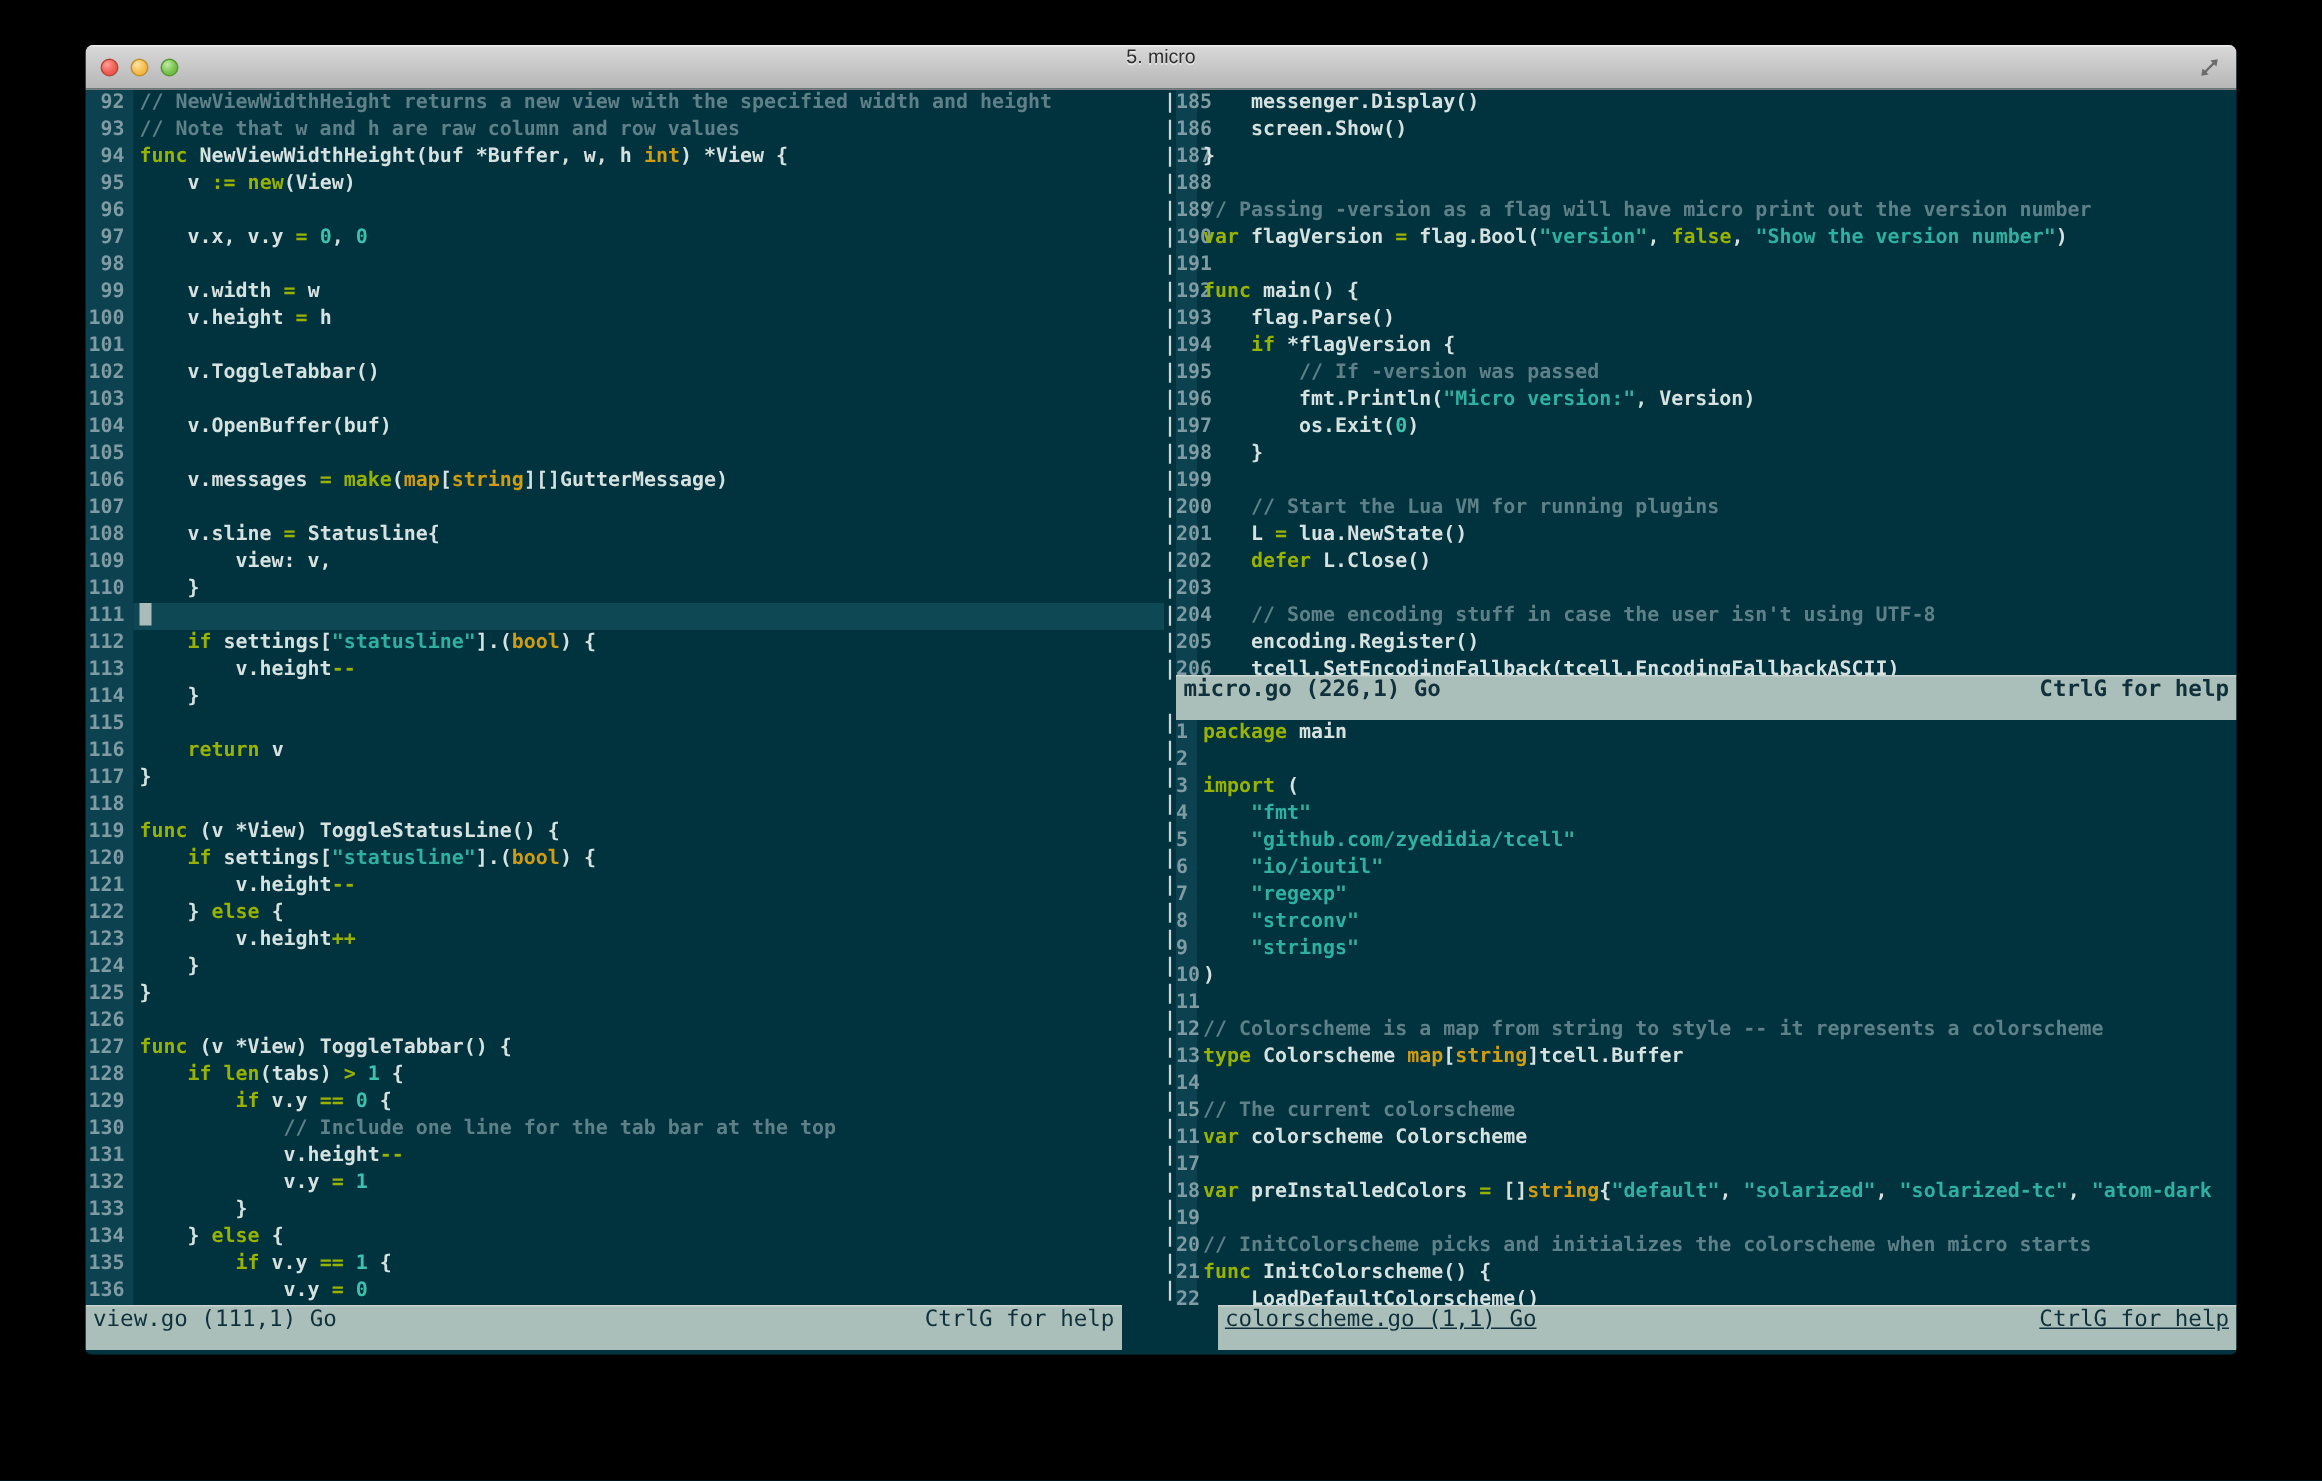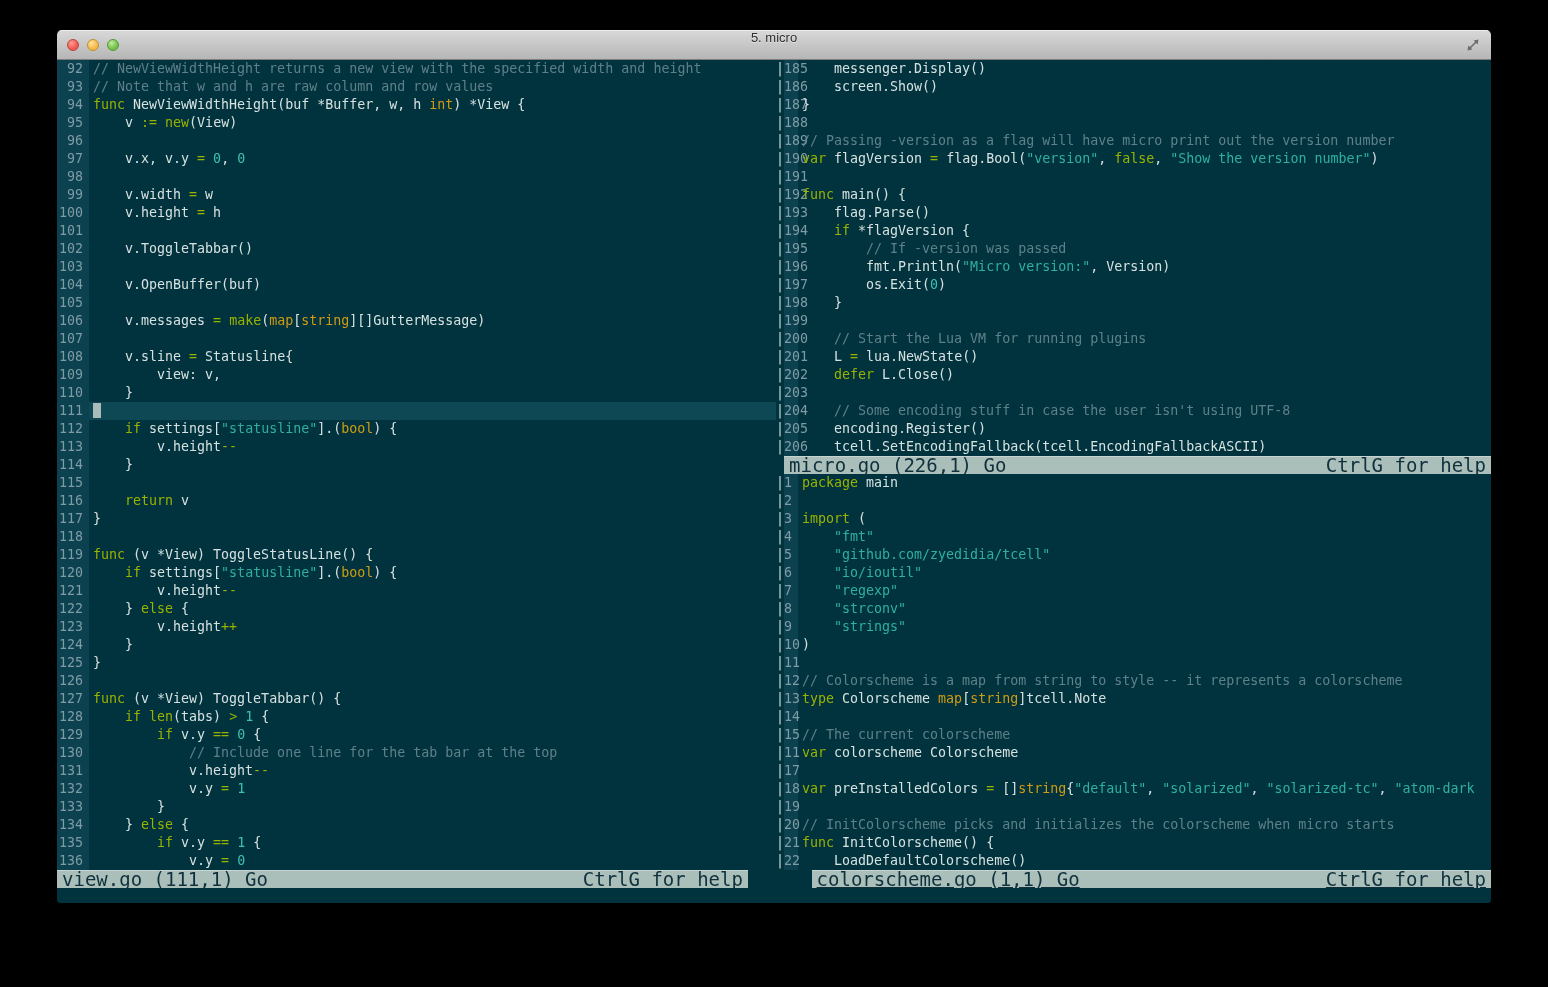--- a/index.html
+++ b/index.html
@@ -19,37 +19,37 @@
             border-bottom:1px solid #7d7d7d;display:flex;justify-content:center;}
   .titlebar:before{content:"";position:absolute;top:0;left:0;right:0;height:1px;background:rgba(255,255,255,.55);}
   .title-text{font-family:"Liberation Sans",sans-serif;font-size:13px;color:#2e2e2e;text-shadow:0 1px 0 rgba(255,255,255,.5);}
   .traffic{position:absolute;left:10px;top:0;height:30px;display:flex;align-items:center;gap:8px;}
   .tl{width:12px;height:12px;border-radius:50%;}
   .tl.red{background:radial-gradient(circle at 35% 30%,#ff9d94,#ee5b51 60%);border:1px solid #b8453d;}
   .tl.yellow{background:radial-gradient(circle at 35% 30%,#ffe3a0,#f5b947 60%);border:1px solid #c08f2e;}
   .tl.green{background:radial-gradient(circle at 35% 30%,#c0eba2,#75c148 60%);border:1px solid #559832;}
   .fsicon{position:absolute;right:10px;top:7px;width:16px;height:16px;cursor:pointer;}
   
-  .main{display:flex;width:100%;height:810px;background:var(--bg);font-size:13.3px;line-height:18px;}
+  .main{display:flex;width:100%;height:810px;background:var(--bg);font-size:13.3px;line-height:18px;font-weight:bold;}
   .pane{display:flex;flex-direction:column;overflow:hidden;}
   .pane-left{width:719px;}
   .divcol{width:8px;display:flex;flex-direction:column;color:var(--divider-fg);text-align:center;}
   .divcol .dcell{height:18px;flex:none;}
   .rightcol{width:707px;display:flex;flex-direction:column;}
   .row{display:flex;height:18px;flex:none;white-space:pre;overflow:hidden;}
   .ln{flex:none;text-align:right;padding-right:6px;background:var(--gutter-bg);color:var(--gutter-fg);}
   .pane-left .ln{width:32px;}
   .rightcol .ln{width:14px;}
   .code{flex:1;padding-left:4px;color:var(--fg);overflow:hidden;}
   .row.cur .code{background:var(--cursorline);}
   .cursor{display:inline-block;width:8px;height:15px;background:var(--cursor);vertical-align:-3px;}
   .tk-d{color:var(--fg);} .tk-k{color:var(--green);} .tk-s{color:var(--cyan);}
   .tk-c{color:var(--comment);} .tk-t{color:var(--orange);} .tk-num{color:var(--num);}
   
-  .sbar{height:18px;background:var(--status-bg);color:var(--status-fg);font-size:19px;line-height:18px;
+  .sbar{height:30px;background:var(--status-bg);color:var(--status-fg);font-size:15px;line-height:18px;
         display:flex;justify-content:space-between;white-space:pre;overflow:hidden;
         box-shadow:inset 0 1px 0 rgba(255,255,255,.35);}
   .sbar .sl{padding-left:5px;} .sbar .sr{padding-right:5px;}
   .bottombars{display:flex;height:18px;background:var(--bg);gap:28px;}
   .bottombars .sbar.left{width:719px;} .bottombars .gap{width:8px;background:var(--bg);}
   .bottombars .sbar.right{width:707px;text-decoration:underline;}
   .cmdline{height:15px;background:var(--bg);}
 </style>
 </head>
 <body>
@@ -203,21 +203,21 @@
             <div class="row"><span class="ln">3</span><span class="code"><span class="tk-k">import</span><span class="tk-d"> (</span></span></div>
             <div class="row"><span class="ln">4</span><span class="code"><span class="tk-d">    </span><span class="tk-s">"fmt"</span></span></div>
             <div class="row"><span class="ln">5</span><span class="code"><span class="tk-d">    </span><span class="tk-s">"github.com/zyedidia/tcell"</span></span></div>
             <div class="row"><span class="ln">6</span><span class="code"><span class="tk-d">    </span><span class="tk-s">"io/ioutil"</span></span></div>
             <div class="row"><span class="ln">7</span><span class="code"><span class="tk-d">    </span><span class="tk-s">"regexp"</span></span></div>
             <div class="row"><span class="ln">8</span><span class="code"><span class="tk-d">    </span><span class="tk-s">"strconv"</span></span></div>
             <div class="row"><span class="ln">9</span><span class="code"><span class="tk-d">    </span><span class="tk-s">"strings"</span></span></div>
             <div class="row"><span class="ln">10</span><span class="code"><span class="tk-d">)</span></span></div>
             <div class="row"><span class="ln">11</span><span class="code"></span></div>
             <div class="row"><span class="ln">12</span><span class="code"><span class="tk-c">// Colorscheme is a map from string to style -- it represents a colorscheme</span></span></div>
-            <div class="row"><span class="ln">13</span><span class="code"><span class="tk-k">type</span><span class="tk-d"> Colorscheme </span><span class="tk-t">map</span><span class="tk-d">[</span><span class="tk-t">string</span><span class="tk-d">]tcell.Note</span></span></div>
+            <div class="row"><span class="ln">13</span><span class="code"><span class="tk-k">type</span><span class="tk-d"> Colorscheme </span><span class="tk-t">map</span><span class="tk-d">[</span><span class="tk-t">string</span><span class="tk-d">]tcell.Buffer</span></span></div>
             <div class="row"><span class="ln">14</span><span class="code"></span></div>
             <div class="row"><span class="ln">15</span><span class="code"><span class="tk-c">// The current colorscheme</span></span></div>
             <div class="row"><span class="ln">11</span><span class="code"><span class="tk-k">var</span><span class="tk-d"> colorscheme Colorscheme</span></span></div>
             <div class="row"><span class="ln">17</span><span class="code"></span></div>
             <div class="row"><span class="ln">18</span><span class="code"><span class="tk-k">var</span><span class="tk-d"> preInstalledColors </span><span class="tk-k">=</span><span class="tk-d"> []</span><span class="tk-t">string</span><span class="tk-d">{</span><span class="tk-s">"default"</span><span class="tk-d">, </span><span class="tk-s">"solarized"</span><span class="tk-d">, </span><span class="tk-s">"solarized-tc"</span><span class="tk-d">, </span><span class="tk-s">"atom-dark</span></span></div>
             <div class="row"><span class="ln">19</span><span class="code"></span></div>
             <div class="row"><span class="ln">20</span><span class="code"><span class="tk-c">// InitColorscheme picks and initializes the colorscheme when micro starts</span></span></div>
             <div class="row"><span class="ln">21</span><span class="code"><span class="tk-k">func</span><span class="tk-d"> InitColorscheme() {</span></span></div>
             <div class="row"><span class="ln">22</span><span class="code"><span class="tk-d">    LoadDefaultColorscheme()</span></span></div>
           </div>

